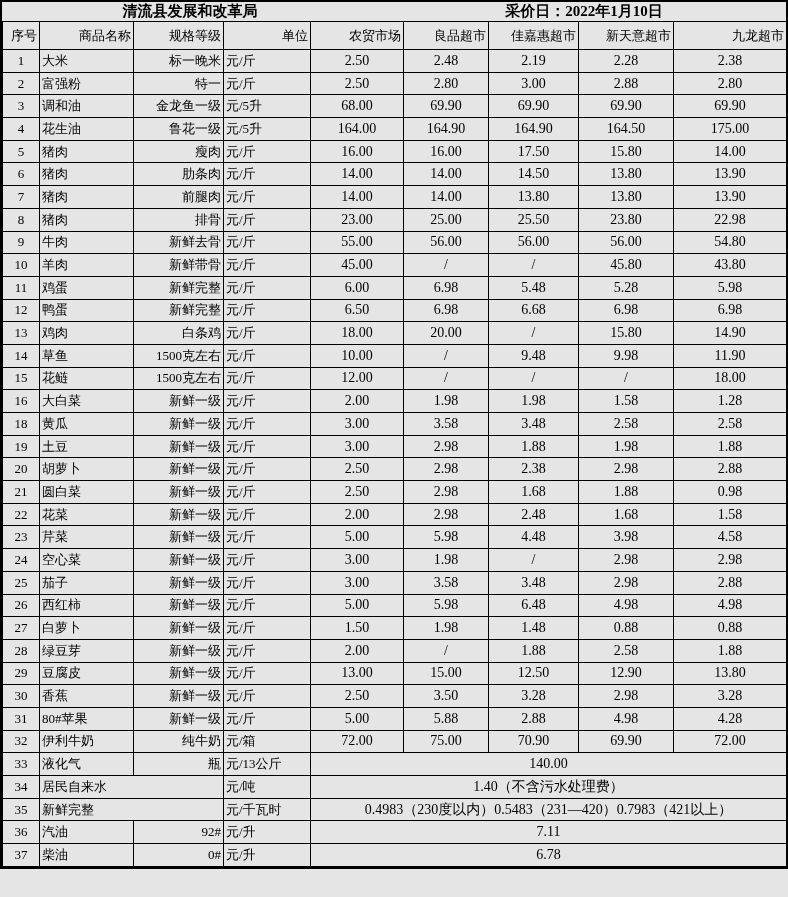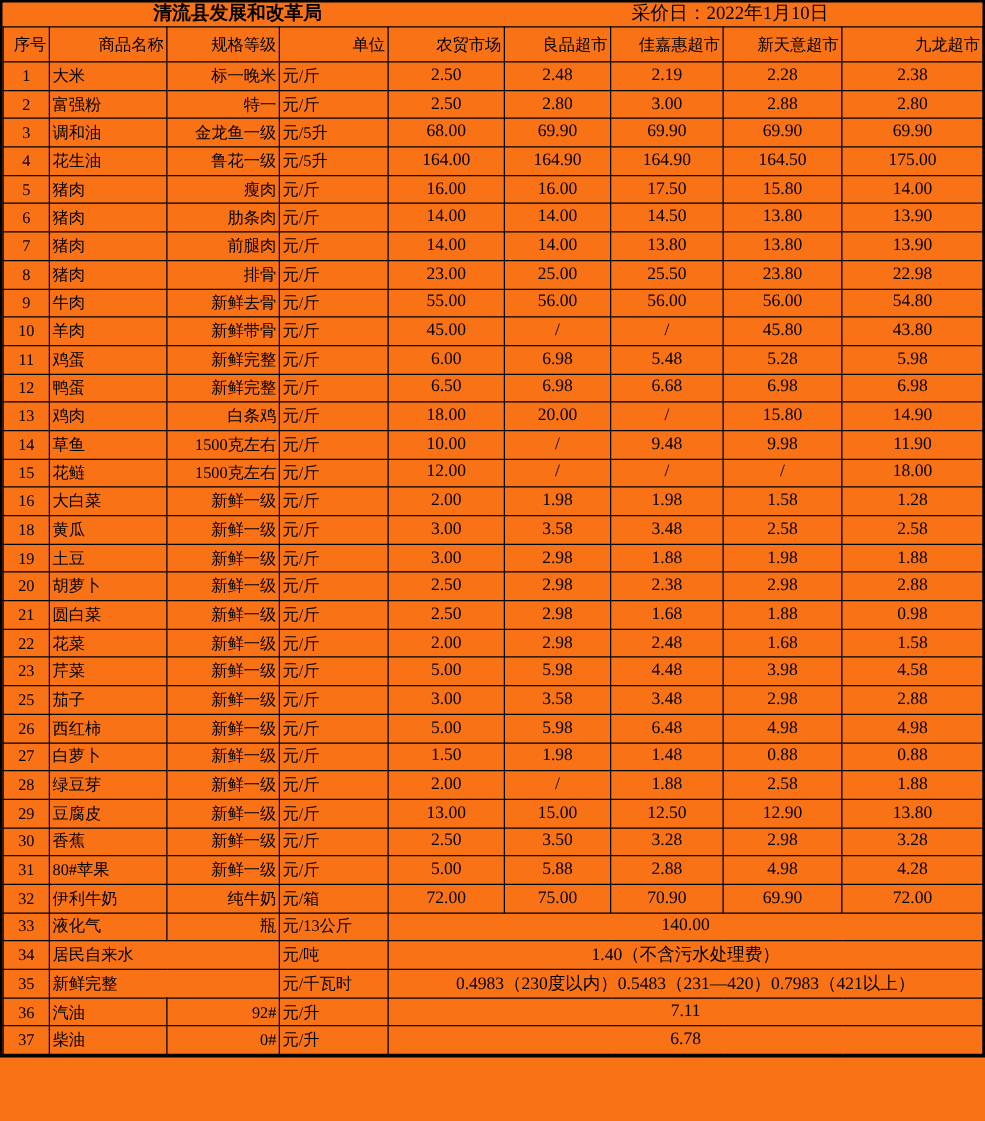--- a/index.html
+++ b/index.html
@@ -1,39 +1,39 @@
 <!DOCTYPE html>
 <html><head>
 <meta charset="utf-8">
 <style>
   * { box-sizing: border-box; }
   html, body { margin: 0; padding: 0; background: #ffffff; }
   .sheet {
     width: 788px; height: 897px;
-    background: #f97316; color: #000;
+    background: #e5e5e5; color: #000;
     font-family: "Liberation Serif", "DejaVu Serif", serif;
     overflow: hidden;
   }
   .frame {
     width: 788px;
     border: 2px solid #000;
   }
   .title-row {
     position: relative;
     height: 19px;
     width: 100%;
   }
   .title-left {
     position: absolute; left: 38px; top: 0; width: 300px; height: 19px;
     text-align: center; font-weight: bold; font-size: 15px; line-height: 19px;
     white-space: nowrap;
   }
   .title-right {
     position: absolute; left: 380px; top: 0; width: 404px; height: 19px;
-    text-align: center; font-weight: normal; font-size: 15px; line-height: 19px;
+    text-align: center; font-weight: bold; font-size: 15px; line-height: 19px;
     white-space: nowrap;
   }
   table.price {
     width: 100%;
     border-collapse: collapse;
     table-layout: fixed;
   }
   table.price th, table.price td {
     border: 1px solid #000;
     padding: 0 2px;
@@ -323,20 +323,31 @@
             <td class="c-name">芹菜</td>
             <td class="c-spec">新鲜一级</td>
             <td class="c-unit">元/斤</td>
             <td class="c-num">5.00</td>
             <td class="c-num">5.98</td>
             <td class="c-num">4.48</td>
             <td class="c-num">3.98</td>
             <td class="c-num">4.58</td>
           </tr>
           <tr>
+            <td class="c-no">24</td>
+            <td class="c-name">空心菜</td>
+            <td class="c-spec">新鲜一级</td>
+            <td class="c-unit">元/斤</td>
+            <td class="c-num">3.00</td>
+            <td class="c-num">1.98</td>
+            <td class="c-num">/</td>
+            <td class="c-num">2.98</td>
+            <td class="c-num">2.98</td>
+          </tr>
+          <tr>
             <td class="c-no">25</td>
             <td class="c-name">茄子</td>
             <td class="c-spec">新鲜一级</td>
             <td class="c-unit">元/斤</td>
             <td class="c-num">3.00</td>
             <td class="c-num">3.58</td>
             <td class="c-num">3.48</td>
             <td class="c-num">2.98</td>
             <td class="c-num">2.88</td>
           </tr>

